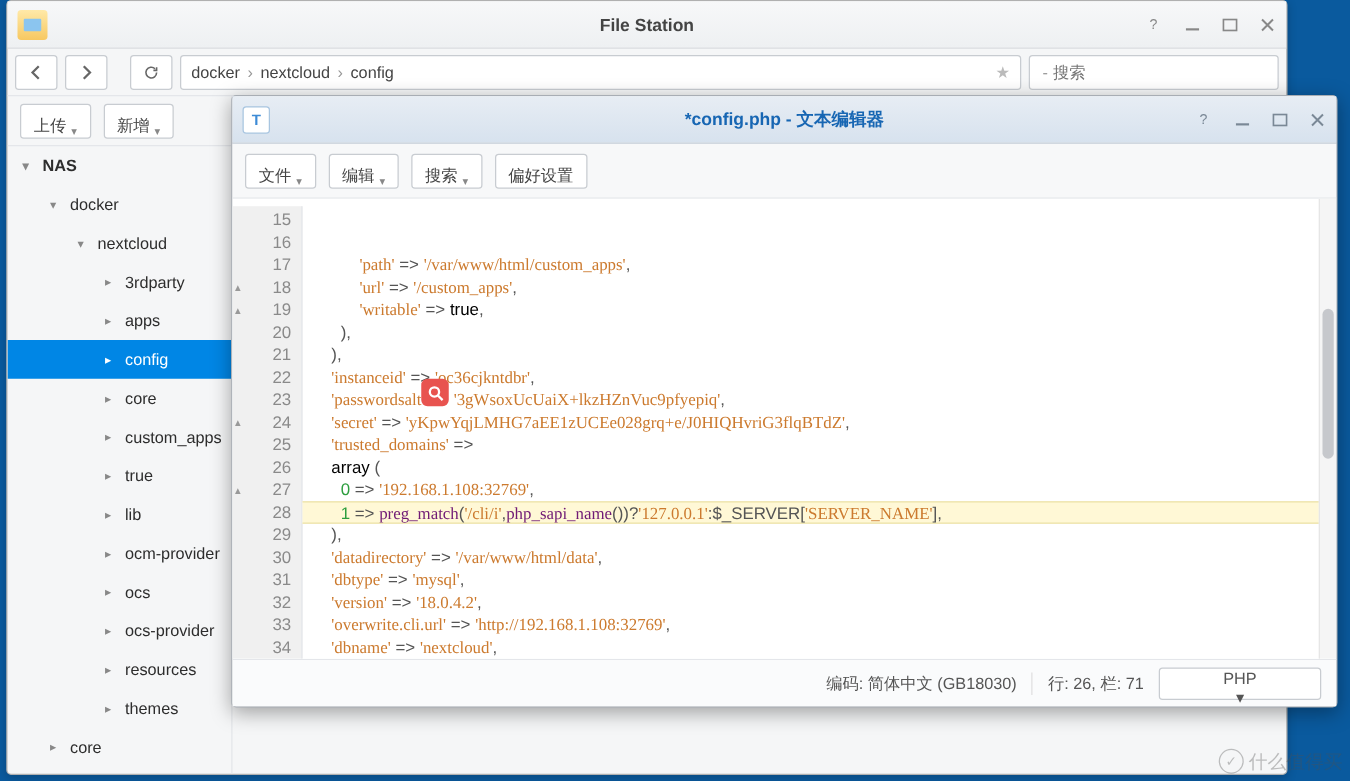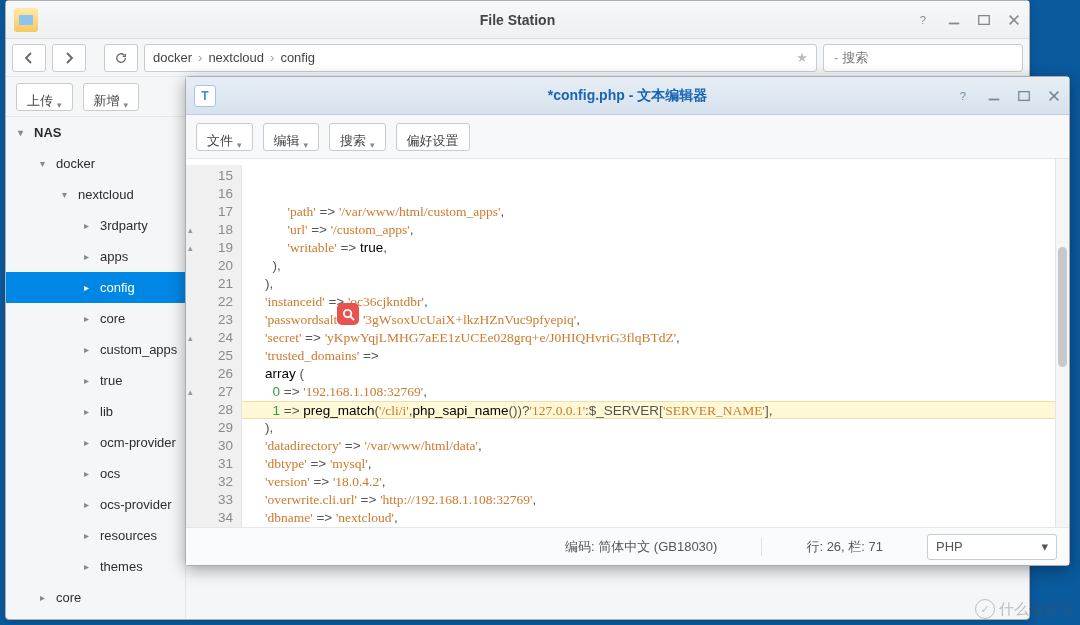--- a/index.html
+++ b/index.html
@@ -57,29 +57,29 @@
 .fold { position: absolute; left: 2px; font-size: 9px; color: #999; }
 .code { flex: 1; padding: 2px 0 0 8px; line-height: 18px; white-space: pre; color: #333; position: relative; }
 .code-line { height: 18px; }
 .code-line.hl { background: #fff8d6; margin-left: -8px; padding-left: 8px; width: calc(100% + 8px); border-top: 1px solid #ece1a6; border-bottom: 1px solid #ece1a6; }
 .scrollbar-v { position: absolute; right: 0; top: 0; bottom: 0; width: 14px; background: #f5f5f5; border-left: 1px solid #e6e6e6; }
 .scrollbar-v .thumb { position: absolute; left: 2px; right: 2px; top: 88px; height: 120px; background: #c6c8cc; border-radius: 5px; }
 
 .str { color: #cc7a2e; font-family: Liberation Serif, serif; }
 .kw { color: #000000; }
 .num { color: #2d9e3f; }
-.fn { color: #000000; }
+.fn { color: #701a75; font-family: Liberation Serif, serif; }
 .op { color: #555; }
 
 .magnifier { position: absolute; left: 95px; top: 156px; width: 22px; height: 22px; background: #e8534f; border-radius: 5px; display: flex; align-items: center; justify-content: center; }
 .magnifier svg { width: 13px; height: 13px; stroke: #fff; fill: none; stroke-width: 2; }
 
-.te-status { height: 38px; border-top: 1px solid #e4e6ea; display: flex; align-items: center; justify-content: flex-end; padding: 0 12px; gap: 44px; font-size: 13px; color: #555; background: #fafbfc; }
+.te-status { height: 38px; border-top: 1px solid #e4e6ea; display: flex; align-items: center; justify-content: flex-end; padding: 0 12px; gap: 12px; font-size: 13px; color: #555; background: #fafbfc; }
 .te-status .sep { width: 1px; height: 18px; background: #e0e0e0; }
-.lang-select { width: 130px; height: 26px; border: 1px solid #c8ccd1; background: #fff; border-radius: 3px; display: flex; align-items: center; justify-content: space-between; padding: 0 8px; cursor: pointer; }
+.lang-select { width: 130px; height: 26px; border: 1px solid #c8ccd1; background: #fff; border-radius: 3px; display: flex; align-items: center; justify-content: space-between; padding: 0 8px; cursor: pointer; flex-direction: column; }
 
 .watermark { position: absolute; right: 6px; bottom: 6px; font-size: 15px; color: rgba(80,80,80,0.35); display: flex; align-items: center; gap: 4px; pointer-events: none; }
 .watermark::before { content: "✓"; display: inline-flex; width: 18px; height: 18px; border: 1px solid rgba(80,80,80,0.35); border-radius: 50%; align-items: center; justify-content: center; font-size: 11px; }
 </style>
 </head>
 <body>
 
 <div class="fs-window">
   <div class="fs-titlebar">
     <div class="fs-icon"></div>

